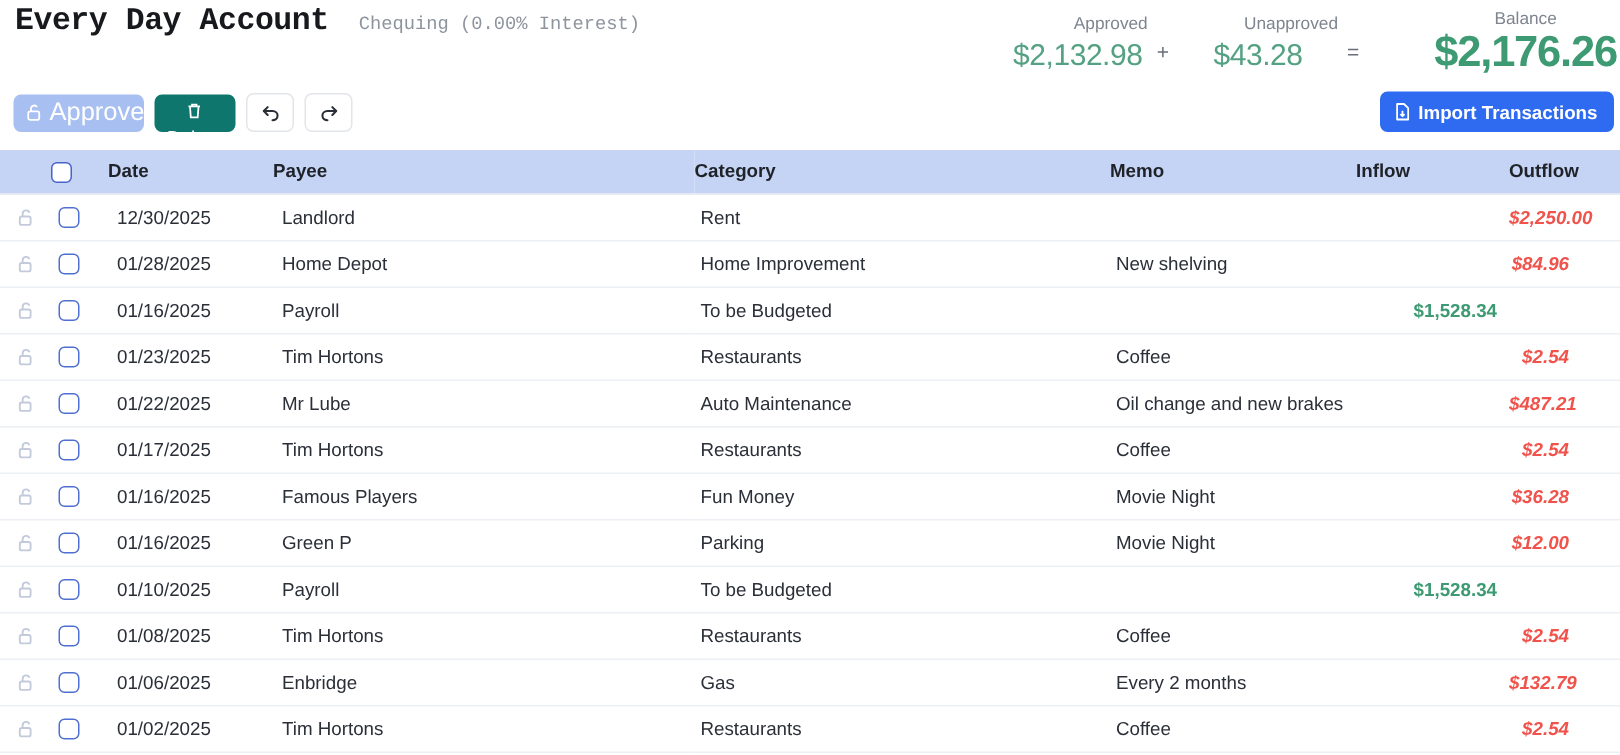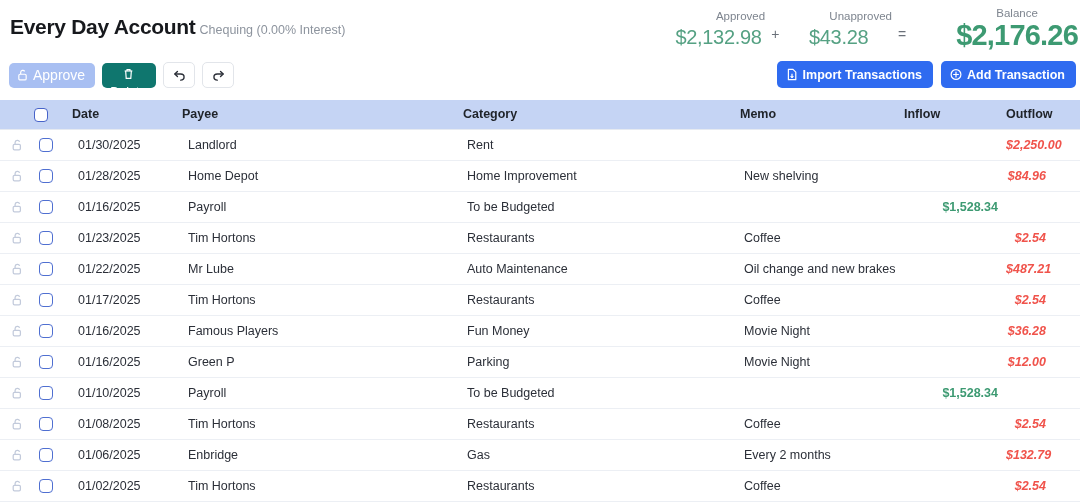--- a/index.html
+++ b/index.html
@@ -9,22 +9,22 @@
     font-family: "Liberation Sans", sans-serif;
     overflow: hidden;
     color: #2b2f38;
   }
   #app { width: 1080px; height: 503px; position: relative; }
 
   
   .topbar { position: relative; height: 62px; }
 
   .title-wrap {
-    position: absolute; left: 10px; top: 16px;
-    display: flex; align-items: baseline; gap: 4px;
+    position: absolute; left: 10px; top: 4px;
+    display: flex; align-items: baseline; gap: 20px; font-family: Liberation Mono, monospace;
   }
   .acct-title {
     font-size: 21px; font-weight: bold; letter-spacing: -0.3px;
     color: #17191d; line-height: 1;
   }
   .acct-sub {
     font-size: 12.5px; color: #8d949e; line-height: 1;
   }
 
   .balance-wrap {
@@ -55,22 +55,22 @@
   .btn {
     border: none; border-radius: 5px; font-family: inherit;
     display: inline-flex; align-items: center; gap: 5px;
     cursor: pointer; white-space: nowrap;
   }
   .left-tools {
     position: absolute; left: 9px; top: 0px;
     display: flex; align-items: center; gap: 7px;
   }
   .btn-approve {
-    background: #a8bff2; color: #ffffff; font-size: 14px;
-    padding: 5px 10px 5px 8px; height: 25px;
+    background: #a8bff2; color: #ffffff; font-size: 17px;
+    padding: 5px 0 5px 8px; height: 25px;
   }
   .btn-delete {
     background: #0f766e; color: #ffffff; font-size: 12.5px;
     padding: 5px 10px 5px 8px; height: 25px; flex-direction: column;
   }
   .btn-icon-sq {
     background: #ffffff; border: 1px solid #e2e5ea; border-radius: 5px;
     width: 32px; height: 26px; display: inline-flex;
     align-items: center; justify-content: center; cursor: pointer;
   }
@@ -208,29 +208,20 @@
         <span>
           <svg width="12" height="13" viewBox="0 0 13 14" fill="none" stroke="#ffffff" stroke-width="1.3" stroke-linejoin="round">
             <path d="M2.6 1.4h5l3 3v8.2h-8z"></path>
             <path d="M6.5 6.2v4"></path>
             <path d="M5.0 8.7l1.5 1.5 1.5-1.5"></path>
           </svg>
         </span>
         <span>Import Transactions</span>
       </button>
 
-      <button class="btn btn-primary">
-        <span>
-          <svg width="12" height="13" viewBox="0 0 13 13" fill="none" stroke="#ffffff" stroke-width="1.3" stroke-linecap="round">
-            <circle cx="6.5" cy="6.5" r="5.3"></circle>
-            <path d="M6.5 3.9v5.2M3.9 6.5h5.2"></path>
-          </svg>
-        </span>
-        <span>Add Transaction</span>
-      </button>
     </div>
   </div>
 
   <table class="tbl">
     <colgroup>
       <col class="c-lock">
         <col class="c-chk">
         <col class="c-date">
         <col class="c-payee">
       <col class="c-cat">
@@ -252,21 +243,21 @@
         <th class="out-cell">Outflow</th>
       </tr>
     </thead>
     <tbody id="tbody">
         <tr>
           <td class="lock-cell"><span class="lock-ico"><svg width="13" height="14" viewBox="0 0 13 14" fill="none" stroke="#c2cadb" stroke-width="1.25">
                 <rect x="2.2" y="6.3" width="7.2" height="5.6" rx="1.3"></rect>
                 <path d="M4.1 6.3V4.5a2.3 2.3 0 0 1 4.5-.6"></path>
               </svg></span></td>
           <td class="chk-cell"><span class="cbox"></span></td>
-          <td class="date-cell">01/30/2025</td>
+          <td class="date-cell">12/30/2025</td>
           <td class="payee-cell">Landlord</td>
           <td class="cat-cell">Rent</td>
           <td class="memo-cell"></td>
           <td class="in-cell"><span class="amt-in"></span></td>
           <td class="out-cell"><span class="amt-out">$2,250.00</span></td>
         </tr>
         <tr>
           <td class="lock-cell"><span class="lock-ico"><svg width="13" height="14" viewBox="0 0 13 14" fill="none" stroke="#c2cadb" stroke-width="1.25">
                 <rect x="2.2" y="6.3" width="7.2" height="5.6" rx="1.3"></rect>
                 <path d="M4.1 6.3V4.5a2.3 2.3 0 0 1 4.5-.6"></path>

